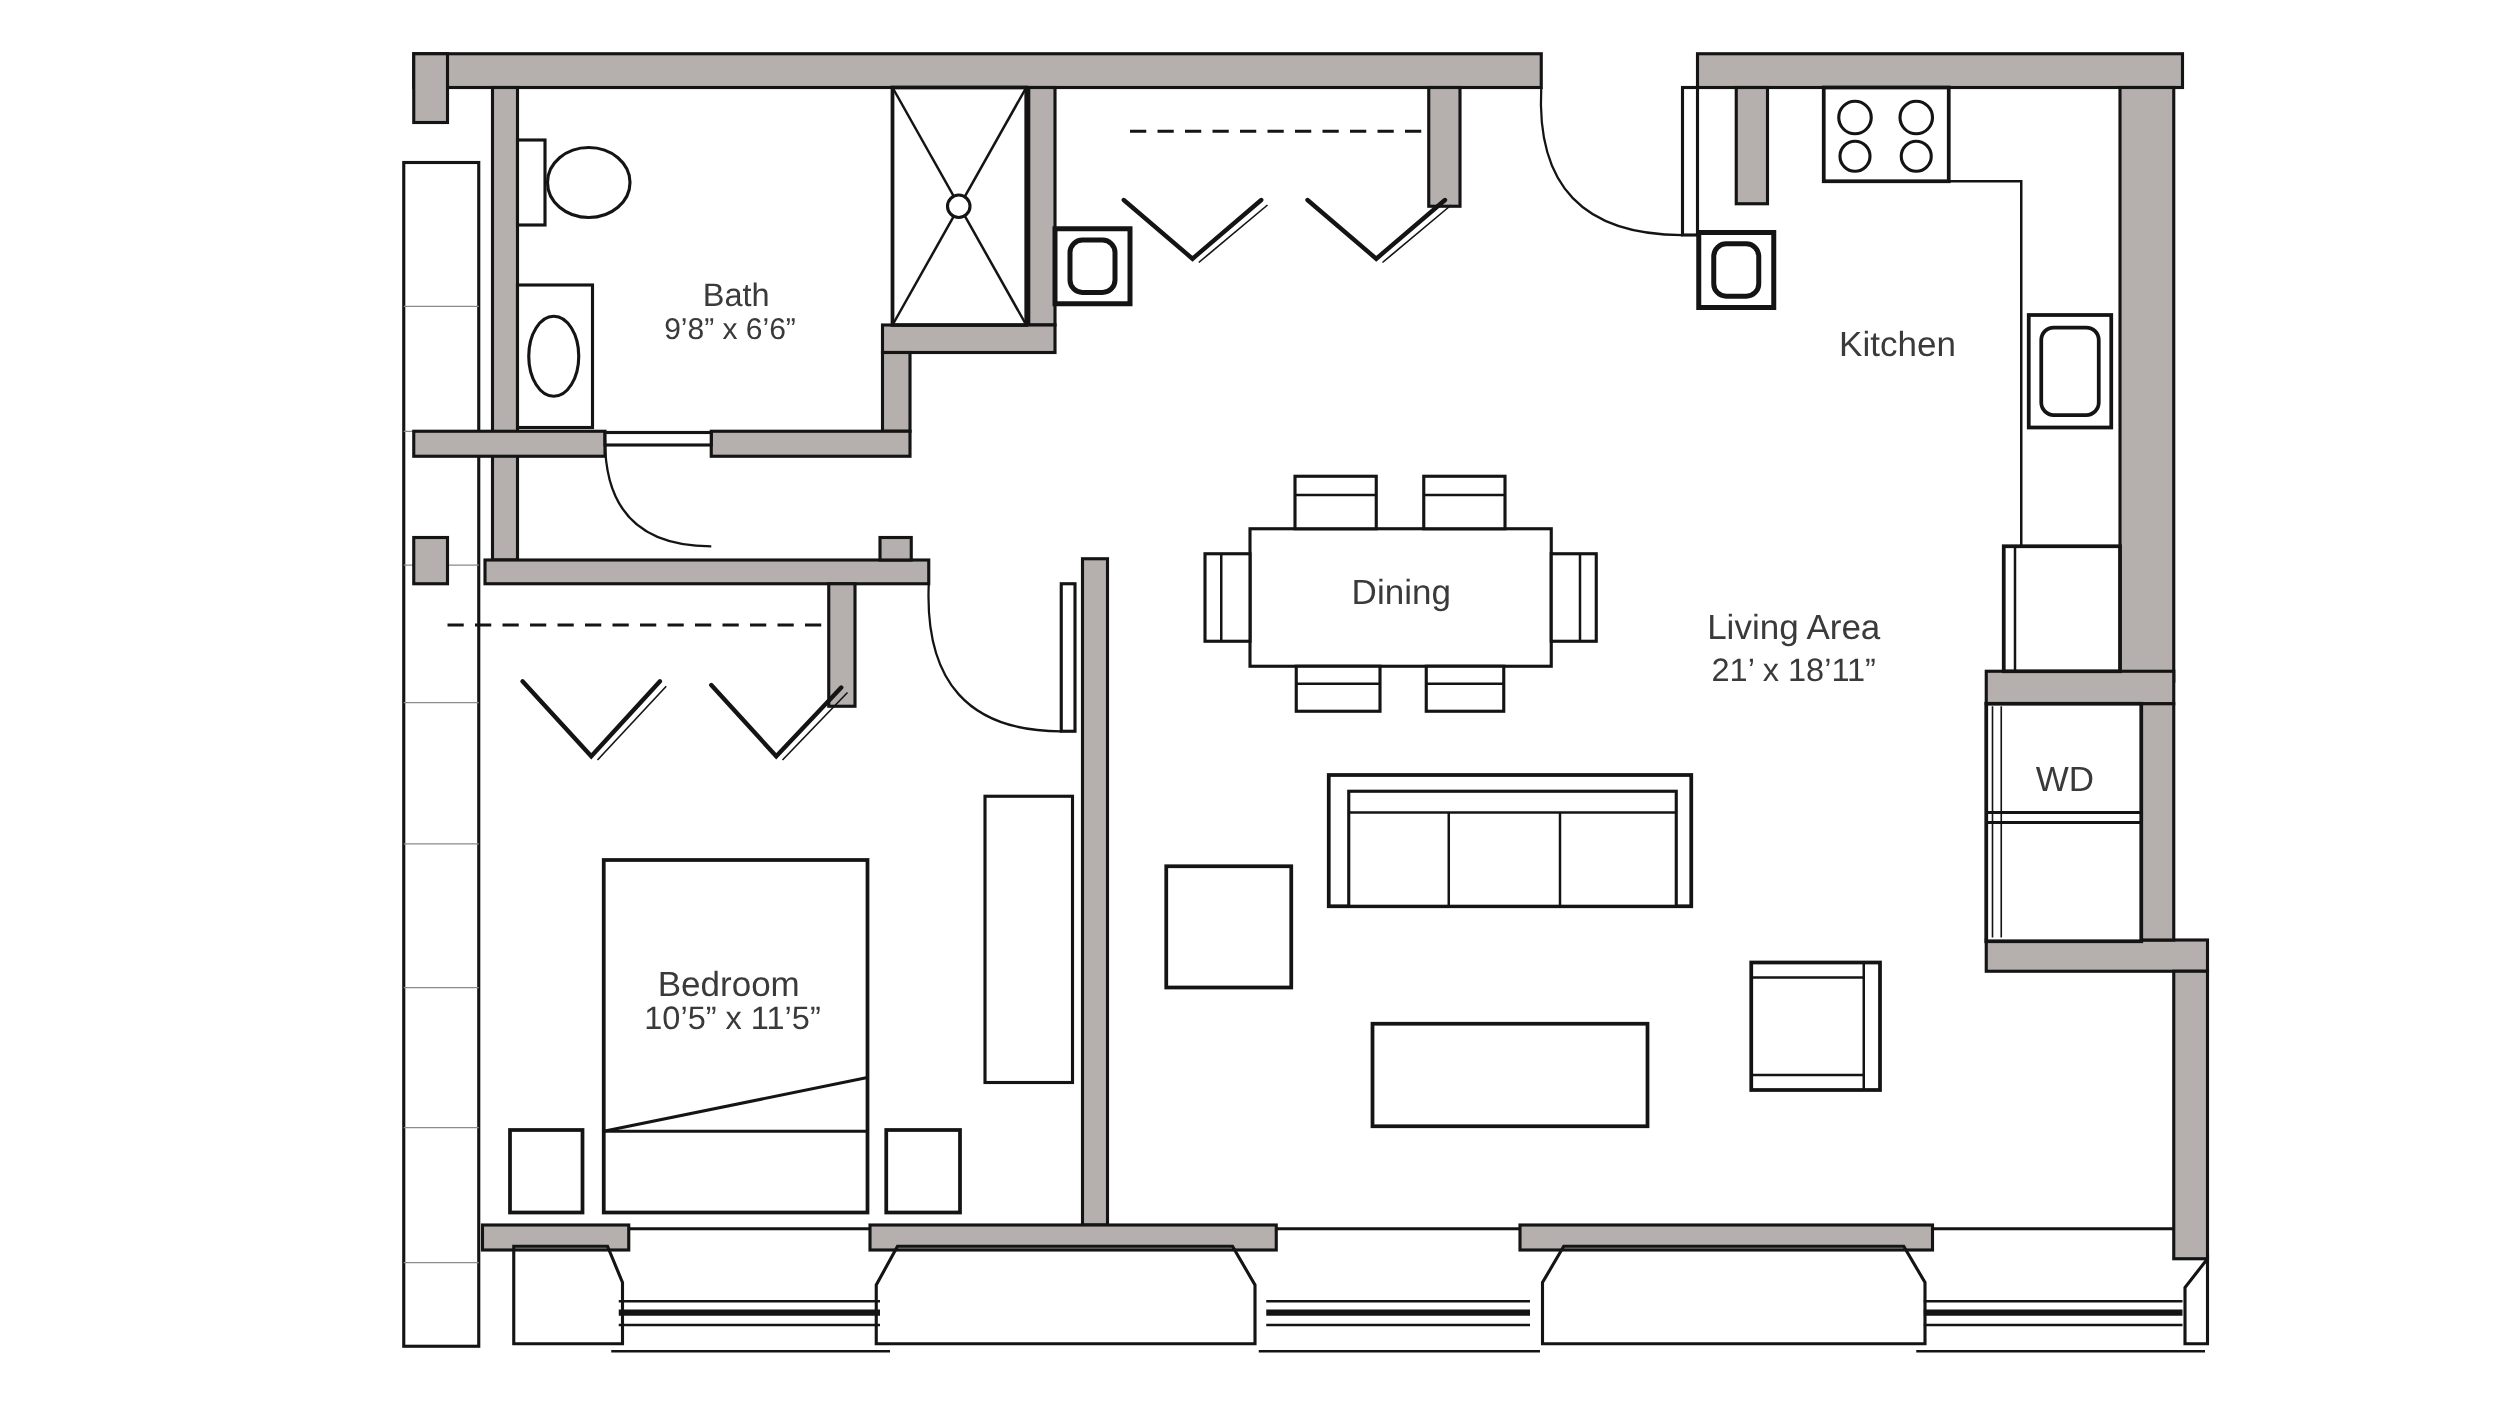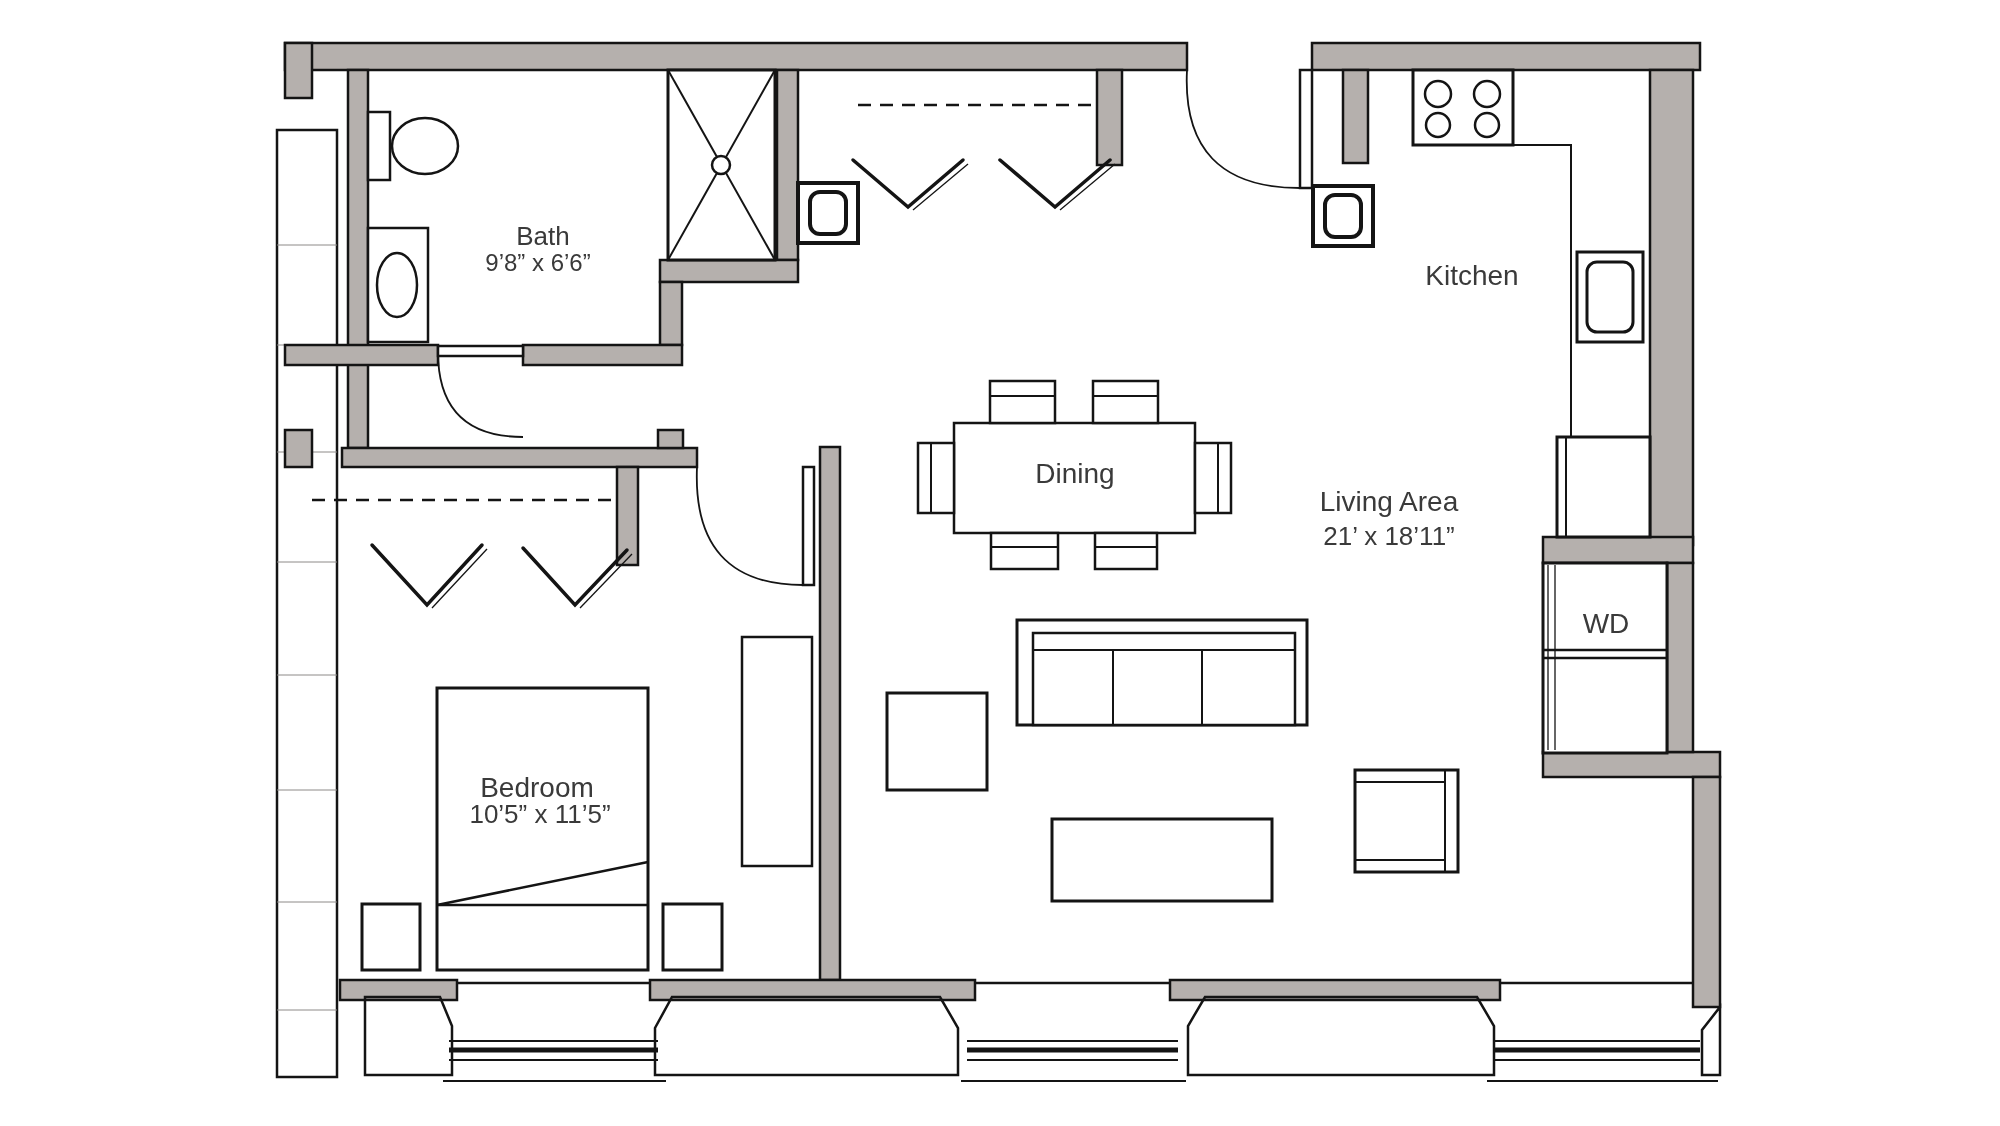--- a/index.html
+++ b/index.html
@@ -1,16 +1,16 @@
 <!DOCTYPE html>
 <html style="--wall: #b5b0ad; --line: #141414; --text: #3a3a3a;"><head>
 <meta charset="utf-8">
 <style>
   html,body{margin:0;padding:0;background:#ffffff;}
-  .stage{position:relative;width:1652px;height:1126px;background:#fff;}
+  .stage{position:relative;width:1652px;height:1126px;background:#fff;margin-left:46px;}
   svg{display:block;}
   .wall{fill:var(--wall);stroke:var(--line);stroke-width:2.5;}
   .hatch{fill:url(#hatchPat);stroke:var(--line);stroke-width:2.5;}
   .fx{fill:#ffffff;stroke:var(--line);stroke-width:2.5;}
   .fx3{fill:#ffffff;stroke:var(--line);stroke-width:3;}
   .fx4{fill:#ffffff;stroke:var(--line);stroke-width:4;}
   .ln{fill:none;stroke:var(--line);stroke-width:2.5;}
   .ln2{fill:none;stroke:var(--line);stroke-width:2;}
   .ln5{fill:none;stroke:var(--line);stroke-width:5;}
   .thin{fill:none;stroke:var(--line);stroke-width:1.3;}

